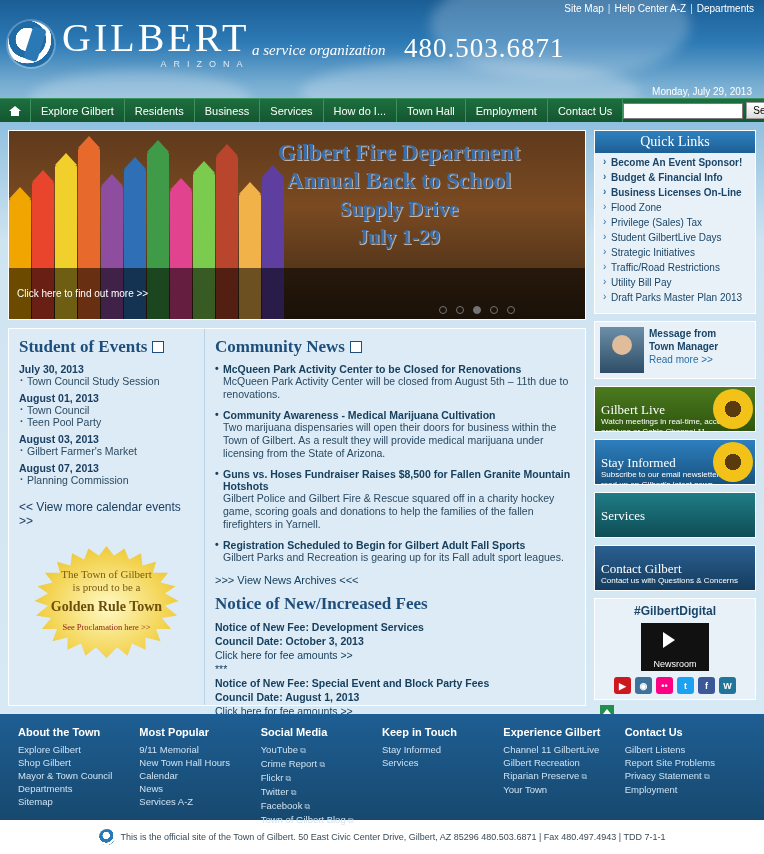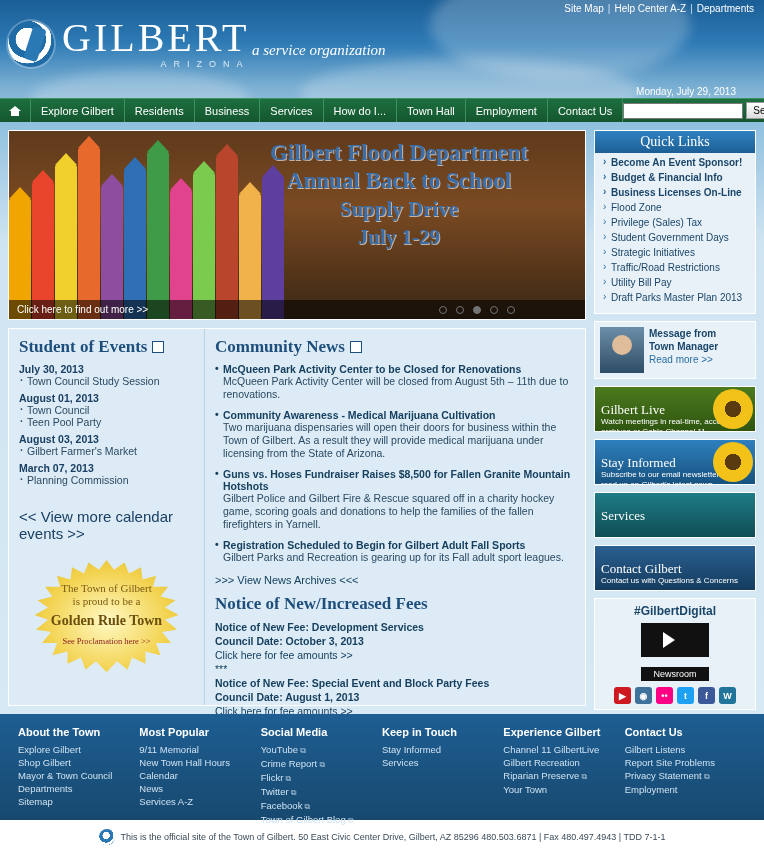--- a/index.html
+++ b/index.html
@@ -95,21 +95,21 @@
     position: absolute;
     left: 404px; top: 33px;
     font-family: "Liberation Serif", serif;
     font-size: 27px;
     color: #ffffff;
     letter-spacing: 1px;
     z-index: 4;
   }
   .date-line {
     position: absolute;
-    right: 28px; top: 86px;
+    right: 12px; top: 86px;
     font-size: 10px;
     color: #ffffff;
     z-index: 4;
   }
 
   
   .navbar {
     position: absolute;
     left: 0; top: 98px;
     width: 764px; height: 24px;
@@ -228,21 +228,21 @@
   }
   .hero-line { font-size: 23px; line-height: 28px; font-weight: bold; }
   .hero-line.small { font-size: 21px; }
   .hero-cta {
     position: absolute;
     left: 0; bottom: 0;
     width: 100%;
     background: rgba(0,0,0,0.55);
     color: #ffffff;
     font-size: 10px;
-    padding: 4px 8px;
+    padding: 20px 8px;
     cursor: pointer;
   }
   .hero-dots {
     position: absolute;
     right: 70px; bottom: 5px;
     display: flex;
     gap: 9px;
     align-items: center;
   }
   .hero-dots .dot {
@@ -298,23 +298,23 @@
     color: #2b4a63;
     padding-left: 8px;
     position: relative;
   }
   .cal-event::before {
     content: "\00B7";
     position: absolute; left: 1px; top: -1px;
     font-weight: bold;
   }
   .cal-more {
-    font-size: 15px;
+    font-size: 12px;
     color: #1a3f63;
-    margin-top: 22px;
+    margin-top: 14px;
     cursor: pointer;
   }
   .seal {
     margin: 18px auto 0 auto;
     width: 150px; height: 122px;
     position: relative;
     text-align: center;
   }
   .seal-star {
     position: absolute;
@@ -492,21 +492,20 @@
     border-bottom: 8px solid transparent;
   }
   .tile-img.apps {
     background: linear-gradient(180deg,#3b4c5a,#23303a);
   }
   .tile-cap {
     background: #111;
     color: #fff;
     font-size: 9px;
     padding: 2px 0;
-    margin-top: 10px;
   }
   .social-row {
     display: flex;
     gap: 4px;
     justify-content: center;
     margin-top: 6px;
   }
   .sicon {
     width: 17px; height: 17px;
     border-radius: 3px;
@@ -591,20 +590,21 @@
 
     <div class="logo-wrap">
       <div class="logo-mark"></div>
       <div class="logo-text">
         <div class="logo-title">GILBERT</div>
         <div class="logo-sub">ARIZONA</div>
       </div>
     </div>
 
     <div class="tagline">a service organization</div>
+    <div class="phone">480.503.6871</div>
     <div class="date-line">Monday, July 29, 2013</div>
 
     <div class="navbar">
       <div class="nav-item nav-home">
         <span class="home-icon"></span>
       </div>
       <div class="nav-item">Explore Gilbert</div>
       <div class="nav-item">Residents</div>
       <div class="nav-item">Business</div>
       <div class="nav-item">Services</div>
@@ -632,21 +632,21 @@
             <div class="crayon" style="color: rgb(143, 77, 160); background: rgb(143, 77, 160); height: 133px;"></div>
             <div class="crayon" style="color: rgb(46, 111, 181); background: rgb(46, 111, 181); height: 150px;"></div>
             <div class="crayon" style="color: rgb(63, 155, 71); background: rgb(63, 155, 71); height: 167px;"></div>
             <div class="crayon" style="color: rgb(226, 67, 143); background: rgb(226, 67, 143); height: 129px;"></div>
             <div class="crayon" style="color: rgb(122, 203, 78); background: rgb(122, 203, 78); height: 146px;"></div>
             <div class="crayon" style="color: rgb(185, 69, 44); background: rgb(185, 69, 44); height: 163px;"></div>
             <div class="crayon" style="color: rgb(242, 178, 74); background: rgb(242, 178, 74); height: 125px;"></div>
             <div class="crayon" style="color: rgb(94, 63, 160); background: rgb(94, 63, 160); height: 142px;"></div>
           </div>
         <div class="hero-text">
-          <div class="hero-line">Gilbert Flood Department</div>
+          <div class="hero-line">Gilbert Fire Department</div>
           <div class="hero-line">Annual Back to School</div>
           <div class="hero-line small">Supply Drive</div>
           <div class="hero-line small">July 1-29</div>
         </div>
         <div class="hero-dots" id="hero-dots">
             <span class="dot"></span>
             <span class="dot"></span>
             <span class="dot active"></span>
             <span class="dot"></span>
             <span class="dot"></span>
@@ -662,21 +662,21 @@
             <span class="mini-icon"></span>
           </h2>
           <div id="cal-groups">
               <div class="cal-date">July 30, 2013</div>
               <div class="cal-event">Town Council Study Session</div>
               <div class="cal-date">August 01, 2013</div>
               <div class="cal-event">Town Council</div>
               <div class="cal-event">Teen Pool Party</div>
               <div class="cal-date">August 03, 2013</div>
               <div class="cal-event">Gilbert Farmer's Market</div>
-              <div class="cal-date">March 07, 2013</div>
+              <div class="cal-date">August 07, 2013</div>
               <div class="cal-event">Planning Commission</div>
             </div>
           <div class="cal-more">&lt;&lt; View more calendar events &gt;&gt;</div>
 
           <div class="seal">
             <div class="seal-star"></div>
             <div class="seal-text">
               <span>The Town of Gilbert</span><br>
               <span>is proud to be a</span>
               <span class="big">Golden Rule Town</span>
@@ -730,21 +730,21 @@
     <div class="right-col">
 
       <div class="ql">
         <div class="ql-head">Quick Links</div>
         <ul class="ql-list" id="ql-list">
             <li class="bold">Become An Event Sponsor!</li>
             <li class="bold">Budget &amp; Financial Info</li>
             <li class="bold">Business Licenses On-Line</li>
             <li>Flood Zone</li>
             <li>Privilege (Sales) Tax</li>
-            <li>Student Government Days</li>
+            <li>Student GilbertLive Days</li>
             <li>Strategic Initiatives</li>
             <li>Traffic/Road Restrictions</li>
             <li>Utility Bill Pay</li>
             <li>Draft Parks Master Plan 2013</li>
           </ul>
       </div>
 
       <div class="mgr">
         <div class="mgr-photo"></div>
         <div class="mgr-text">

